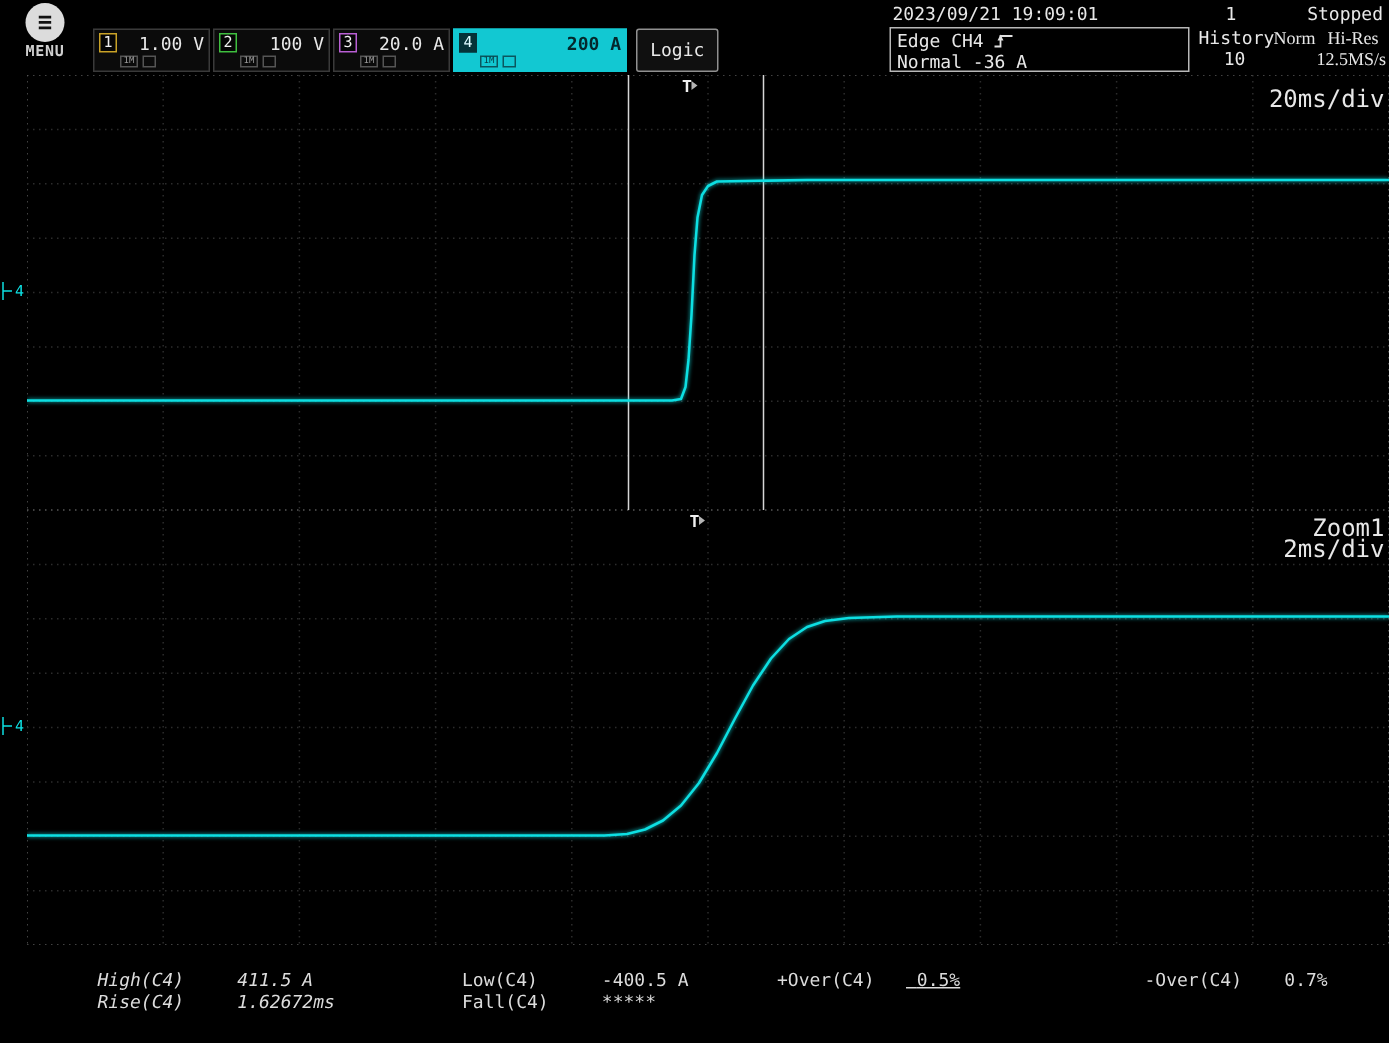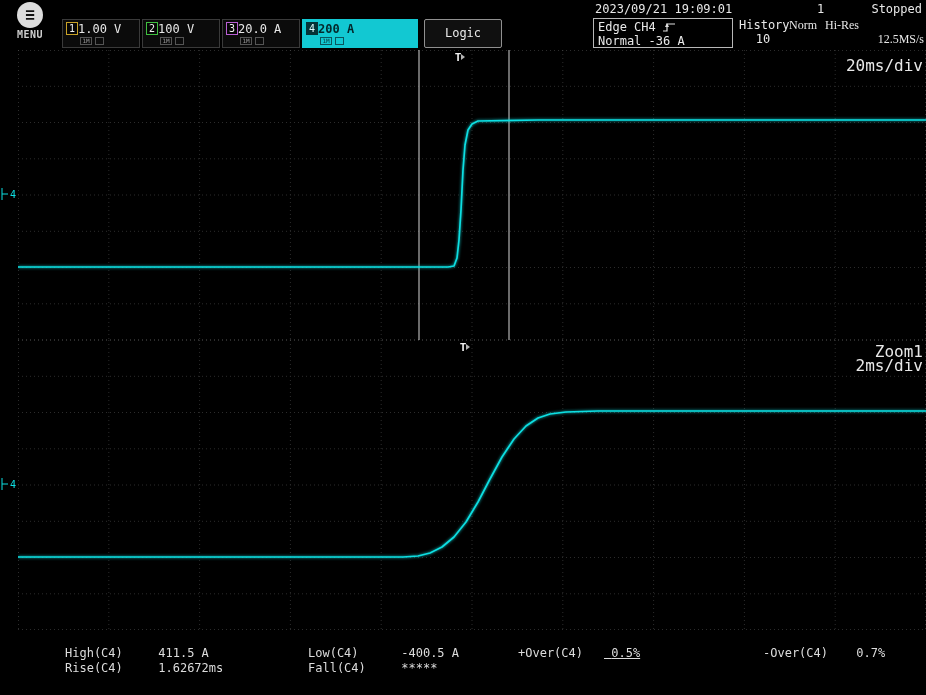--- a/index.html
+++ b/index.html
@@ -13,39 +13,39 @@
                font-size:16px;line-height:25px;text-align:center;font-weight:bold;}
   .menu-label{margin-top:1px;font-size:10px;font-weight:bold;color:#cfcfcf;letter-spacing:0.5px;}
 
   .chips{position:absolute;left:62px;top:19px;display:flex;gap:2px;}
   .chip{position:relative;width:78px;height:29px;box-sizing:border-box;background:#0b0b0b;
         border:1px solid #3a3a3a;padding:1px 3px;}
   .chip-wide{width:116px;}
   .chrow1{display:flex;align-items:center;height:15px;}
   .chnum{width:12px;height:13px;box-sizing:border-box;border:1px solid #888;color:#f0f0f0;
          font-size:10px;line-height:11px;text-align:center;background:#050505;}
-  .chvalue{flex:1;text-align:left;font-size:12px;color:#e8e8e8;white-space:nowrap;}
+  .chvalue{flex:1;text-align:right;font-size:12px;color:#e8e8e8;white-space:nowrap;}
   .badges{display:flex;gap:3px;margin-left:14px;margin-top:1px;}
   .badge{height:8px;min-width:12px;box-sizing:border-box;border:1px solid #555;font-size:6px;
          line-height:6px;color:#999;text-align:center;padding:0 1px;}
   .badge-empty{min-width:9px;}
   .chip.selected .chvalue{color:#04282c;font-weight:bold;}
   .chip.selected .chnum{border-color:#053338;background:#053338;color:#dffcff;}
   .chip.selected .badge{border-color:#0a565e;color:#074248;}
-  .logic-btn{margin-left:4px;width:78px;height:29px;box-sizing:border-box;border:1px solid #909090;
+  .logic-btn{margin-left:4px;width:55px;height:29px;box-sizing:border-box;border:1px solid #909090;
              border-radius:2px;background:#101010;color:#e8e8e8;font-size:12px;line-height:27px;
              text-align:center;cursor:pointer;}
 
   .info{position:absolute;left:593px;top:2px;width:331px;height:46px;font-size:12px;}
   .rowA{position:relative;height:14px;}
   .dt{position:absolute;left:2px;top:0;white-space:nowrap;}
   .acq{position:absolute;left:224px;top:0;}
   .status{position:absolute;right:2px;top:0;}
   .rowB{position:absolute;left:0;top:16px;right:0;height:31px;display:flex;}
-  .trigbox{width:140px;height:30px;box-sizing:border-box;border:1px solid #b8b8b8;padding:1px 4px;}
+  .trigbox{width:200px;height:30px;box-sizing:border-box;border:1px solid #b8b8b8;padding:1px 4px;}
   .trigline1{display:flex;align-items:center;gap:6px;height:14px;white-space:nowrap;}
   .trigline2{height:14px;white-space:nowrap;}
   .histblock{width:48px;margin-left:6px;text-align:left;}
   .histblock .hv{text-align:center;}
   .rightblock{flex:1;position:relative;font-family:Liberation Serif, serif;}
   .modeline{position:absolute;left:2px;top:0;display:flex;gap:8px;white-space:nowrap;}
   .srline{position:absolute;right:0px;top:14px;white-space:nowrap;}
 
   
   .panel-wrap{position:absolute;left:18px;width:908px;height:290px;}
@@ -70,21 +70,21 @@
   #tmark-zoom{left:457px;top:341px;}
 
   .gnd{position:absolute;left:1px;display:flex;align-items:center;color:#0ddfe2;font-size:10px;cursor:pointer;}
   #gnd-main{top:187px;}
   #gnd-zoom{top:477px;}
   .gnd span{margin-left:1px;}
 
   
   .meas{position:absolute;top:643px;left:0;width:926px;height:52px;font-size:12px;color:#dcdcdc;}
   .mcol{position:absolute;top:3px;white-space:nowrap;}
-  .mc1{left:65px;} .mc2{left:308px;} .mc3{left:518px;text-decoration:underline;} .mc4{left:763px;}
+  .mc1{left:65px;font-style:italic;} .mc2{left:308px;} .mc3{left:518px;text-decoration:underline;} .mc4{left:763px;}
   .mrow{height:15px;line-height:15px;}
   .mlabel{display:inline-block;min-width:86px;}
 </style>
 </head>
 <body>
 
 <div class="screen">
 
   <div class="topbar">
 

